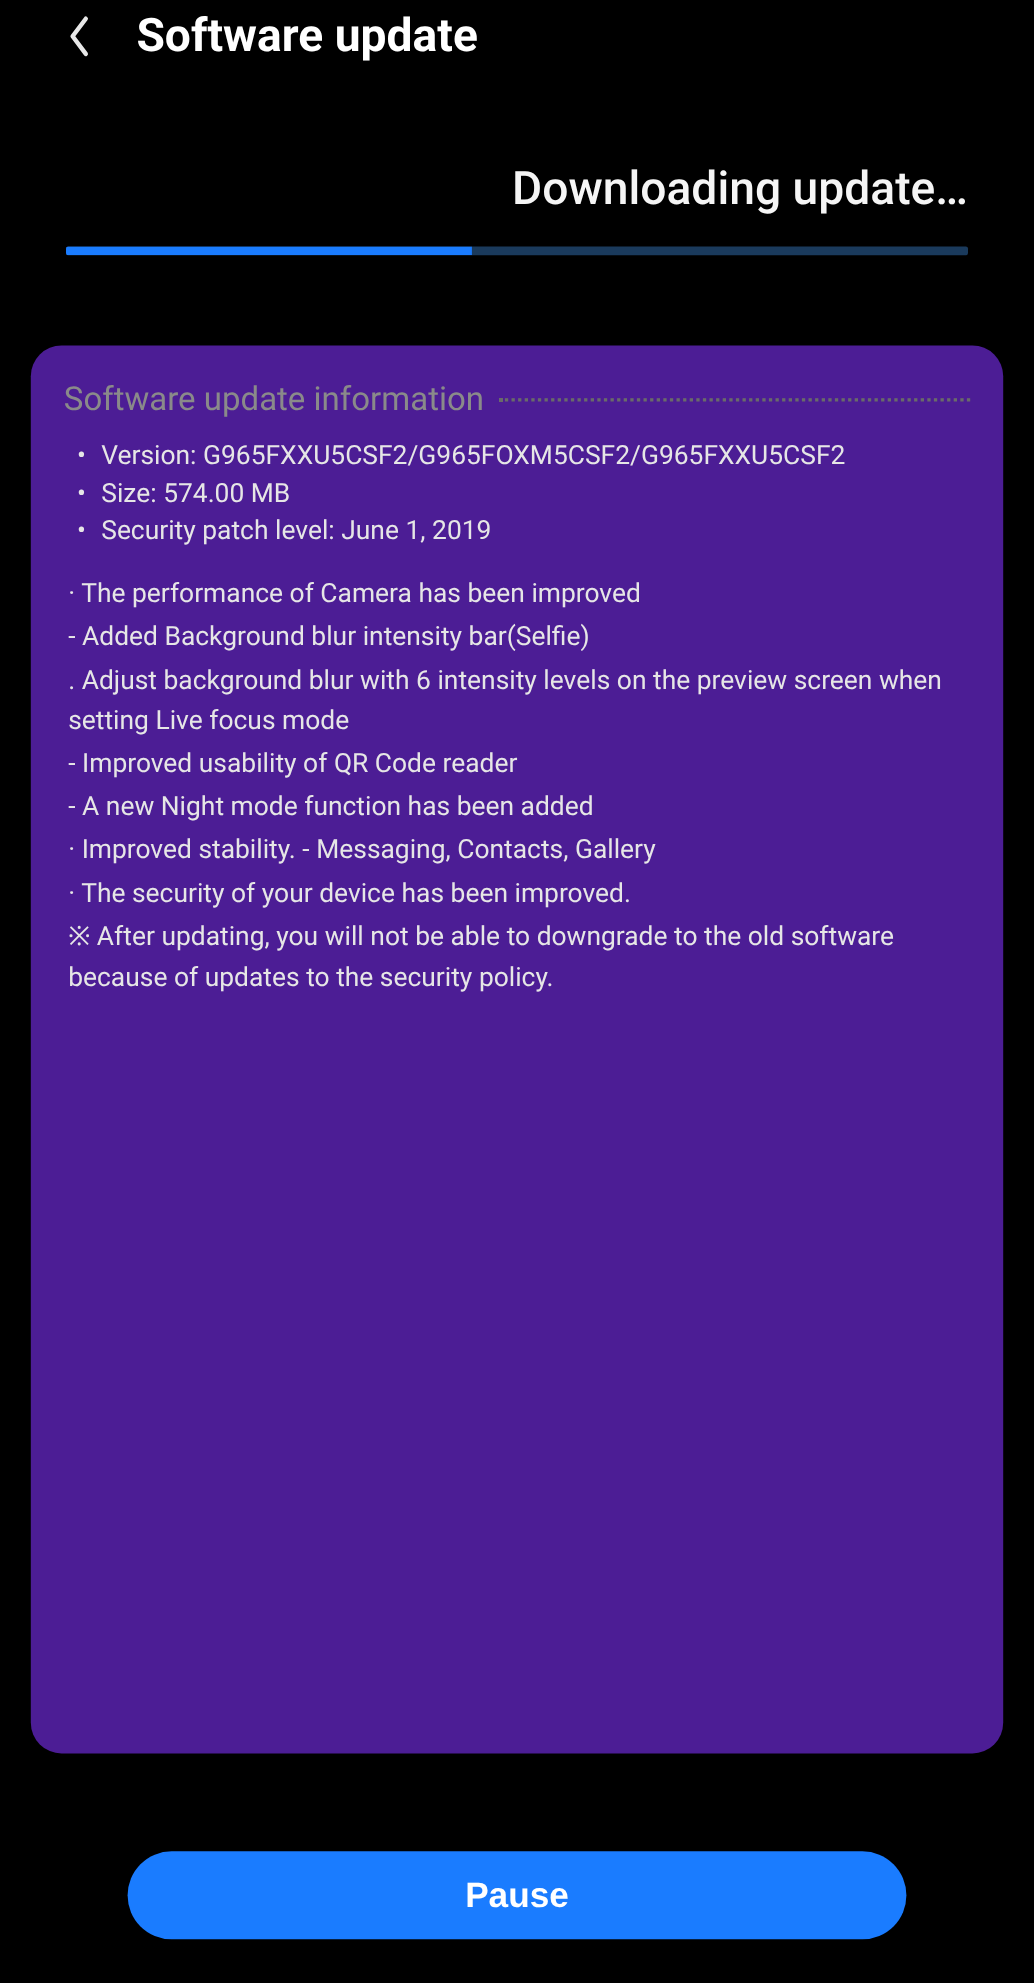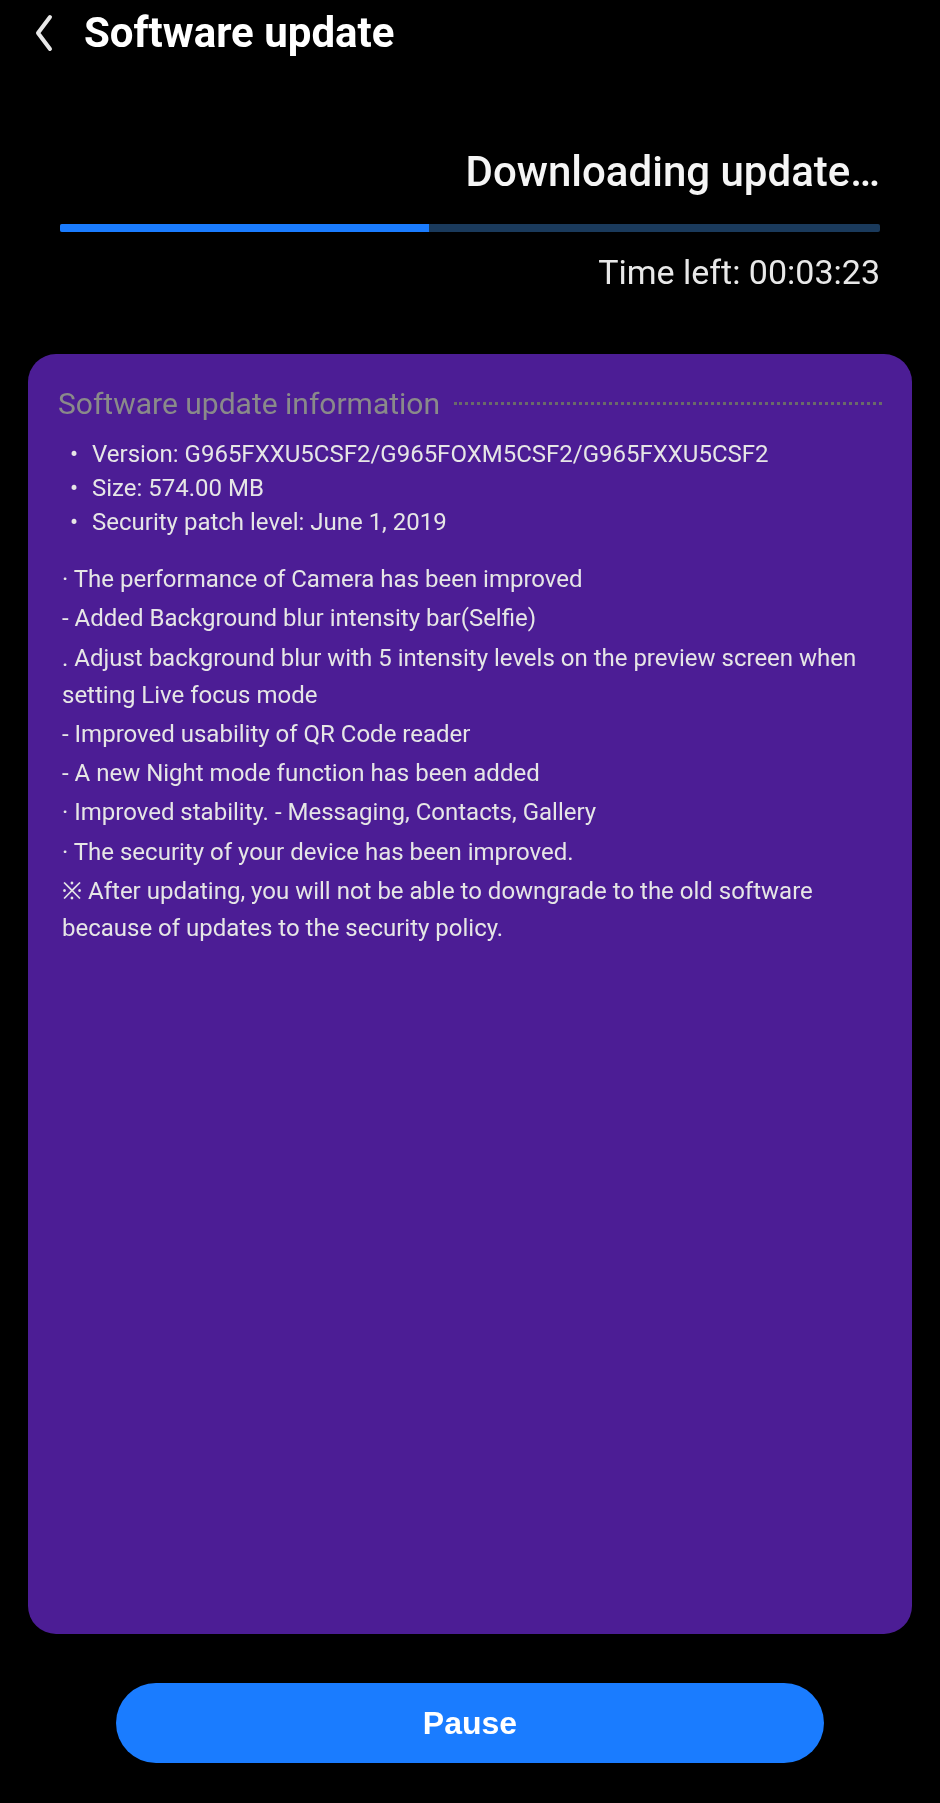--- a/index.html
+++ b/index.html
@@ -8,21 +8,22 @@
     height: 1803px;
     background: #000;
     color: #fff;
     font-family: -apple-system, BlinkMacSystemFont, "Segoe UI", Roboto, Helvetica, Arial, sans-serif;
     overflow: hidden;
   }
   .header {
     display: flex;
     align-items: center;
     padding: 8px 24px 18px 24px;
-    gap: 20px;
+    gap: 32px;
+    margin-left: 28px;
   }
   .back-btn {
     width: 40px;
     height: 40px;
     display: flex;
     align-items: center;
     justify-content: center;
   }
   .back-btn svg { width: 26px; height: 40px; }
   .header-title {
@@ -144,39 +145,38 @@
     </svg>
   </div>
   <div class="header-title">Software update</div>
 </div>
 
 <div class="download-section">
   <div class="download-title">Downloading update…</div>
   <div class="progress-bar">
     <div class="progress-fill"></div>
   </div>
-  <div class="time-left">Time left: 00:03:23</div>
 </div>
 
 <div class="info-card">
   <div class="section-header">
     <span class="label">Software update information</span>
     <span class="dots"></span>
   </div>
   <ul class="info-list">
     <li>Version: G965FXXU5CSF2/G965FOXM5CSF2/G965FXXU5CSF2</li>
     <li>Size: 574.00 MB</li>
     <li>Security patch level: June 1, 2019</li>
   </ul>
 
 
   <div class="whatsnew-body">
     <div class="item">· The performance of Camera has been improved</div>
     <div class="item"> - Added Background blur intensity bar(Selfie)</div>
-    <div class="item">  . Adjust background blur with 5 intensity levels on the preview screen when setting Live focus mode</div>
+    <div class="item">  . Adjust background blur with 6 intensity levels on the preview screen when setting Live focus mode</div>
     <div class="item"> - Improved usability of QR Code reader</div>
     <div class="item"> - A new Night mode function has been added</div>
     <div class="item">· Improved stability. - Messaging, Contacts, Gallery</div>
     <div class="item">· The security of your device has been improved.</div>
     <div class="item">※ After updating, you will not be able to downgrade to the old software because of updates to the security policy.</div>
   </div>
 </div>
 
 <div class="bottom-bar">
   <button class="pause-btn">Pause</button>

